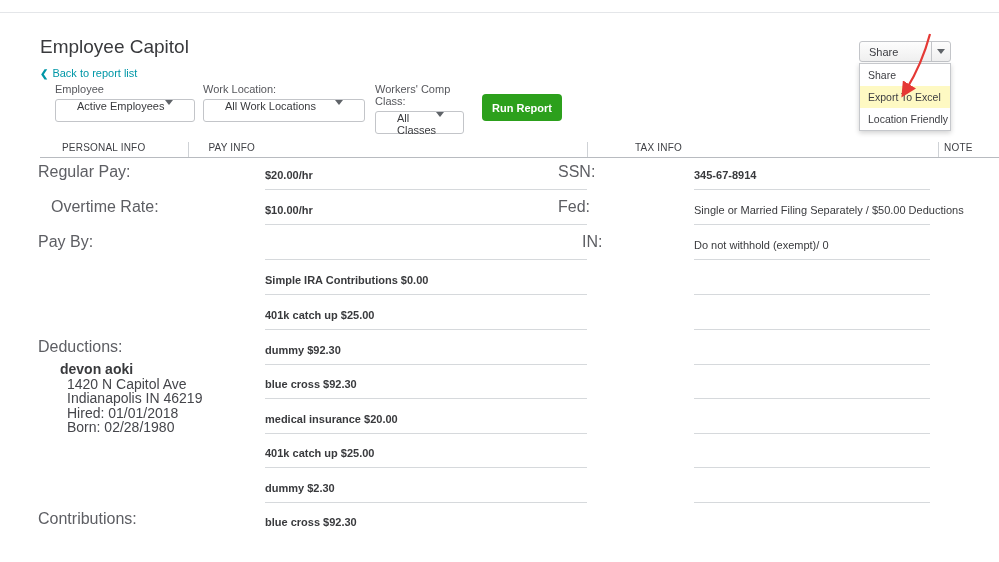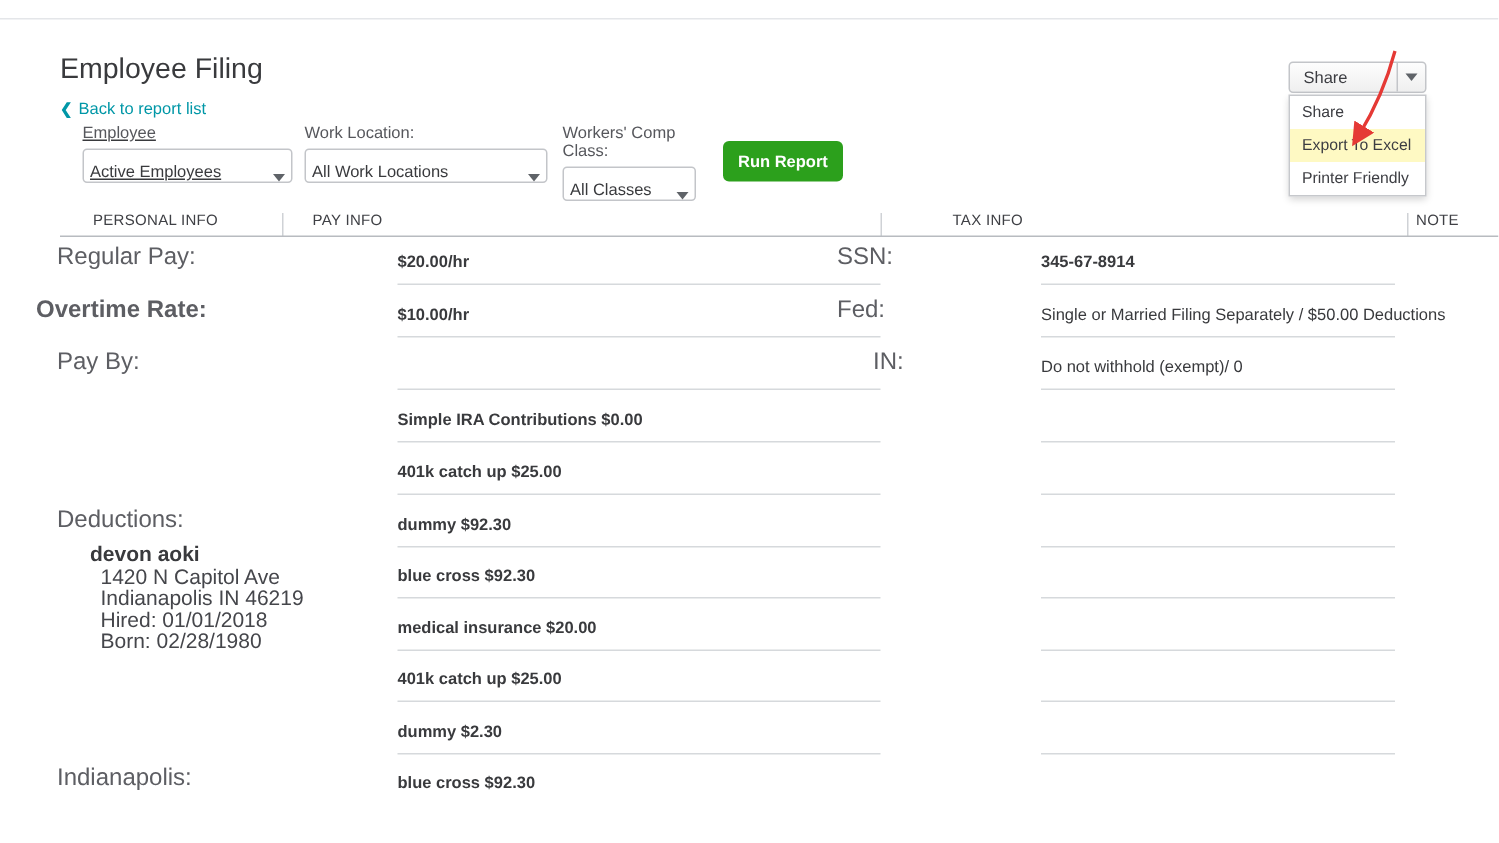--- a/index.html
+++ b/index.html
@@ -13,22 +13,22 @@
 
   .page-title { position: absolute; left: 40px; top: 36px; margin: 0; font-size: 19px; font-weight: 400; color: #393a3d; }
 
   .back-link { position: absolute; left: 40px; top: 67px; font-size: 11px; color: #0097a7; cursor: pointer; text-decoration: none; display: flex; align-items: center; gap: 4px; }
   .back-chev { font-size: 10px; font-weight: 700; }
 
   .filter { position: absolute; top: 83px; }
   .flabel { font-size: 11px; color: #56575c; margin-bottom: 4px; }
   .select {
     height: 23px; border: 1px solid #c3c5c9; border-radius: 3px; background: #fff;
-    display: flex; align-items: flex-end; justify-content: space-between;
-    padding: 0 4px; font-size: 11px; color: #393a3d; cursor: pointer;
+    display: flex; align-items: flex-start; justify-content: space-between;
+    padding: 0 21px; font-size: 11px; color: #393a3d; cursor: pointer;
   }
   .caret-down { width: 0; height: 0; border-left: 4px solid transparent; border-right: 4px solid transparent; border-top: 5px solid #5f6368; }
 
   .run-report {
     position: absolute; left: 482px; top: 94px; height: 27px; padding: 0 10px;
     background: #2ca01c; color: #fff; border: none; border-radius: 4px;
     font-size: 11px; font-weight: 700; font-family: inherit; cursor: pointer;
   }
 
   .share-btn {
@@ -67,28 +67,28 @@
   .cell-value.bold { font-weight: 700; }
   .uline { position: absolute; bottom: 0; height: 1px; background: #d6d9dc; }
 </style>
 </head>
 <body>
 
 <div class="page">
 
   <div class="top-rule"></div>
 
-  <h1 class="page-title">Employee Filing</h1>
+  <h1 class="page-title">Employee Capitol</h1>
 
   <a class="back-link">
     <span class="back-chev">❮</span>
     <span>Back to report list</span>
   </a>
 
-  <div class="filter" style="left:55px; width:140px;text-decoration:underline;">
+  <div class="filter" style="left:55px; width:140px;">
     <div class="flabel">Employee</div>
     <div class="select">
       <span>Active Employees</span>
       <span class="caret-down"></span>
     </div>
   </div>
 
   <div class="filter" style="left:375px; width:89px;">
     <div class="flabel">Workers' Comp Class:</div>
     <div class="select">
@@ -110,21 +110,21 @@
   <div class="share-btn">
     <span class="share-label">Share</span>
     <span class="share-caret">
       <span class="caret-down"></span>
     </span>
   </div>
 
   <div class="share-menu">
       <div class="menu-item">Share</div>
       <div class="menu-item highlighted">Export To Excel</div>
-      <div class="menu-item">Printer Friendly</div>
+      <div class="menu-item">Location Friendly</div>
     </div>
 
   <svg class="arrow-svg" viewBox="0 0 80 74">
     <defs>
       <marker id="ah" markerWidth="7" markerHeight="7" refX="3" refY="3.5" orient="auto">
         <path d="M0,0 L7,3.5 L0,7 Z" fill="#e53935"></path>
       </marker>
     </defs>
     <path d="M58 6 Q50 36 34 62" fill="none" stroke="#e53935" stroke-width="2.2" marker-end="url(#ah)"></path>
   </svg>
@@ -148,21 +148,21 @@
     <div class="pline">Born: 02/28/1980</div>
   </div>
 
   <div class="col" id="pay-col">
       <div class="trow" style="height: 32px;">
         <span class="cell-label" style="left: 38px; width: 217px;">Regular Pay:</span>
         <span class="cell-value bold" style="left: 265px;">$20.00/hr</span>
         <div class="uline" style="left: 265px; width: 322px;"></div>
       </div>
       <div class="trow" style="height: 35px;">
-        <span class="cell-label" style="left: 24px; width: 217px; font-weight: bold;">Overtime Rate:</span>
+        <span class="cell-label" style="left: 51px; width: 217px;">Overtime Rate:</span>
         <span class="cell-value bold" style="left: 265px;">$10.00/hr</span>
         <div class="uline" style="left: 265px; width: 322px;"></div>
       </div>
       <div class="trow" style="height: 35px;">
         <span class="cell-label" style="left: 38px; width: 217px;">Pay By:</span>
         <span class="cell-value" style="left: 265px;"></span>
         <div class="uline" style="left: 265px; width: 322px;"></div>
       </div>
       <div class="trow" style="height: 35px;">
         <span class="cell-label" style="left: 38px; width: 217px;"></span>
@@ -193,21 +193,21 @@
         <span class="cell-label" style="left: 38px; width: 217px;"></span>
         <span class="cell-value bold" style="left: 265px;">401k catch up $25.00</span>
         <div class="uline" style="left: 265px; width: 322px;"></div>
       </div>
       <div class="trow" style="height: 35px;">
         <span class="cell-label" style="left: 38px; width: 217px;"></span>
         <span class="cell-value bold" style="left: 265px;">dummy $2.30</span>
         <div class="uline" style="left: 265px; width: 322px;"></div>
       </div>
       <div class="trow" style="height: 34px;">
-        <span class="cell-label" style="left: 38px; width: 217px;">Indianapolis:</span>
+        <span class="cell-label" style="left: 38px; width: 217px;">Contributions:</span>
         <span class="cell-value bold" style="left: 265px;">blue cross $92.30</span>
       </div>
     </div>
   <div class="col" id="tax-col">
       <div class="trow" style="height: 32px;">
         <span class="cell-label" style="left: 558px; width: 124px;">SSN:</span>
         <span class="cell-value bold" style="left: 694px;">345-67-8914</span>
         <div class="uline" style="left: 694px; width: 236px;"></div>
       </div>
       <div class="trow" style="height: 35px;">

